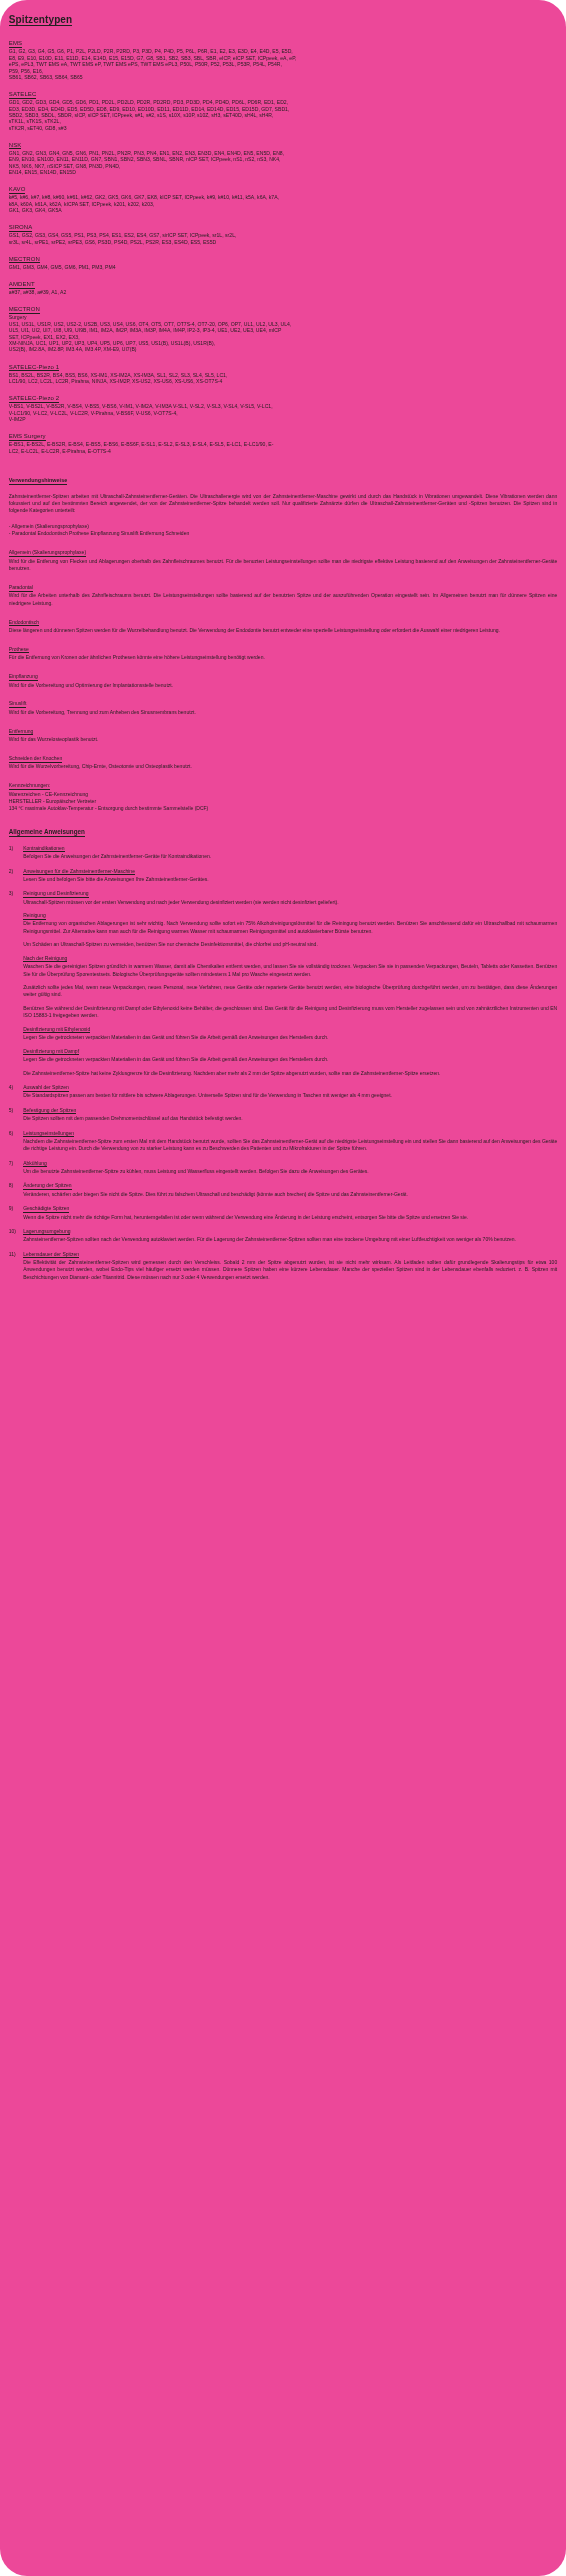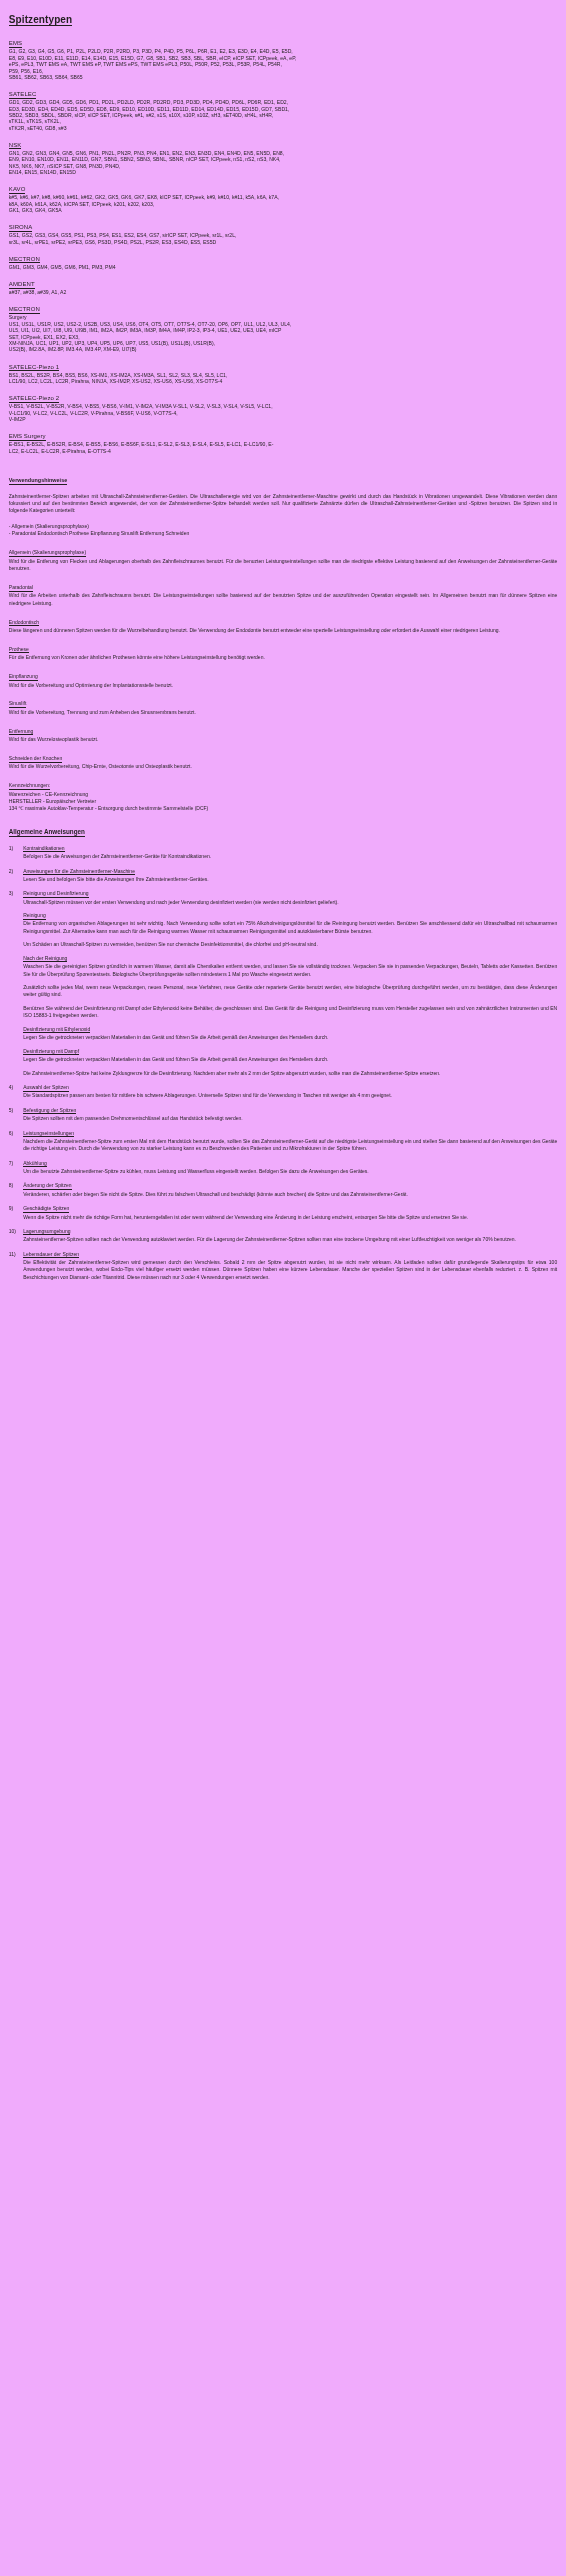--- a/index.html
+++ b/index.html
@@ -12,22 +12,23 @@
     width: 566px;
     font-family: "Liberation Sans", sans-serif;
     color: #231f20;
     -webkit-font-smoothing: antialiased;
   }
   .page {
     width: 566px;
     min-height: 2576px;
     box-sizing: border-box;
     padding: 13.8px 8.8px 25px 8.8px;
-    background: #f0abfc;
+    background: #ec4899;
     position: relative;
+    border-radius: 27px;
   }
 
   
   h1.doc-title {
     font-size: 10px;
     font-weight: bold;
     margin: 0 0 10px 0;
     padding: 0 0 0.6px 0;
     display: inline-block;
     border-bottom: 0.9px solid #231f20;

